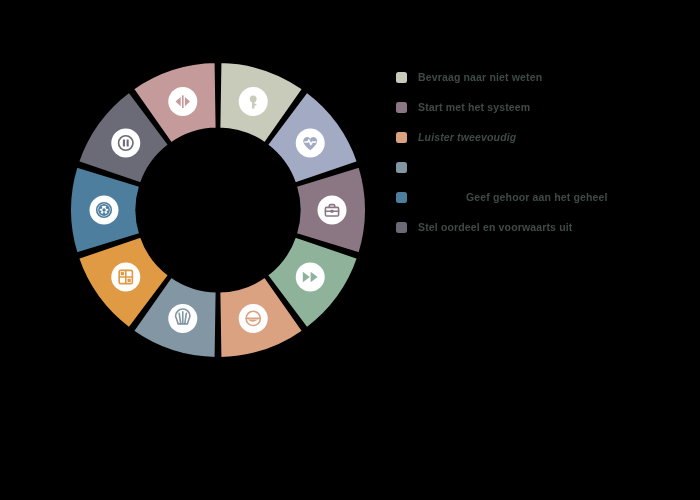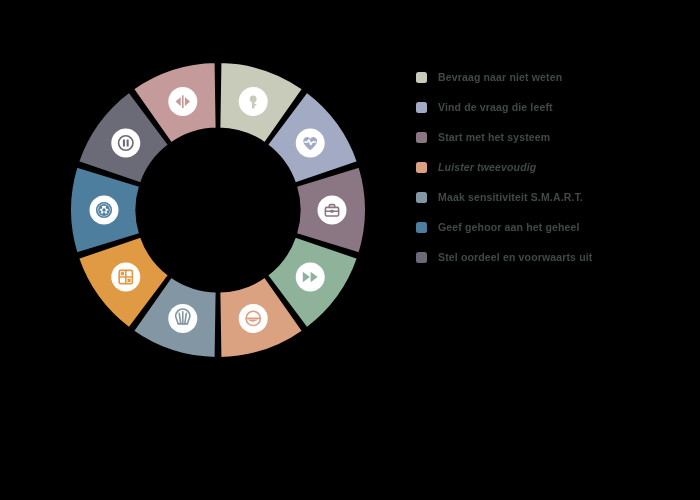--- a/index.html
+++ b/index.html
@@ -38,21 +38,21 @@
     stroke: #000000;
     stroke-width: 2.2;
     stroke-linejoin: miter;
   }
   .icon-disc {
     fill: #ffffff;
   }
   
   #legend {
     position: absolute;
-    left: 416px;
+    left: 396px;
     top: 62px;
     width: 250px;
   }
   .legend-row {
     display: flex;
     align-items: center;
     height: 30px;
   }
   .legend-swatch {
     width: 11px;
@@ -182,38 +182,33 @@
         </g>
     </svg>
   </div>
 
   <div id="legend">
       <div class="legend-row">
         <span class="legend-swatch" style="background: rgb(201, 203, 186);"></span>
         <span class="legend-label" style="color: rgb(63, 74, 70);">Bevraag naar niet weten</span>
       </div>
       <div class="legend-row">
-        <span class="legend-swatch" style="background: rgb(163, 171, 196);"></span>
-        <span class="legend-label" style="color: rgb(63, 74, 70);">Vind de vraag die leeft</span>
-      </div>
-      <div class="legend-row">
         <span class="legend-swatch" style="background: rgb(139, 118, 131);"></span>
         <span class="legend-label" style="color: rgb(63, 74, 70);">Start met het systeem</span>
       </div>
       <div class="legend-row">
         <span class="legend-swatch" style="background: rgb(219, 162, 130);"></span>
         <span class="legend-label" style="color: rgb(63, 74, 70); font-style: italic;">Luister tweevoudig</span>
       </div>
       <div class="legend-row">
         <span class="legend-swatch" style="background: rgb(130, 150, 164);"></span>
-        <span class="legend-label" style="color: rgb(63, 74, 70);">Maak sensitiviteit S.M.A.R.T.</span>
       </div>
       <div class="legend-row">
         <span class="legend-swatch" style="background: rgb(78, 126, 158);"></span>
-        <span class="legend-label" style="color: rgb(63, 74, 70);">Geef gehoor aan het geheel</span>
+        <span class="legend-label" style="color: rgb(63, 74, 70); margin-left: 48px;">Geef gehoor aan het geheel</span>
       </div>
       <div class="legend-row">
         <span class="legend-swatch" style="background: rgb(107, 106, 119);"></span>
         <span class="legend-label" style="color: rgb(63, 74, 70);">Stel oordeel en voorwaarts uit</span>
       </div>
     </div>
 
 </div>
 
 </body></html>

